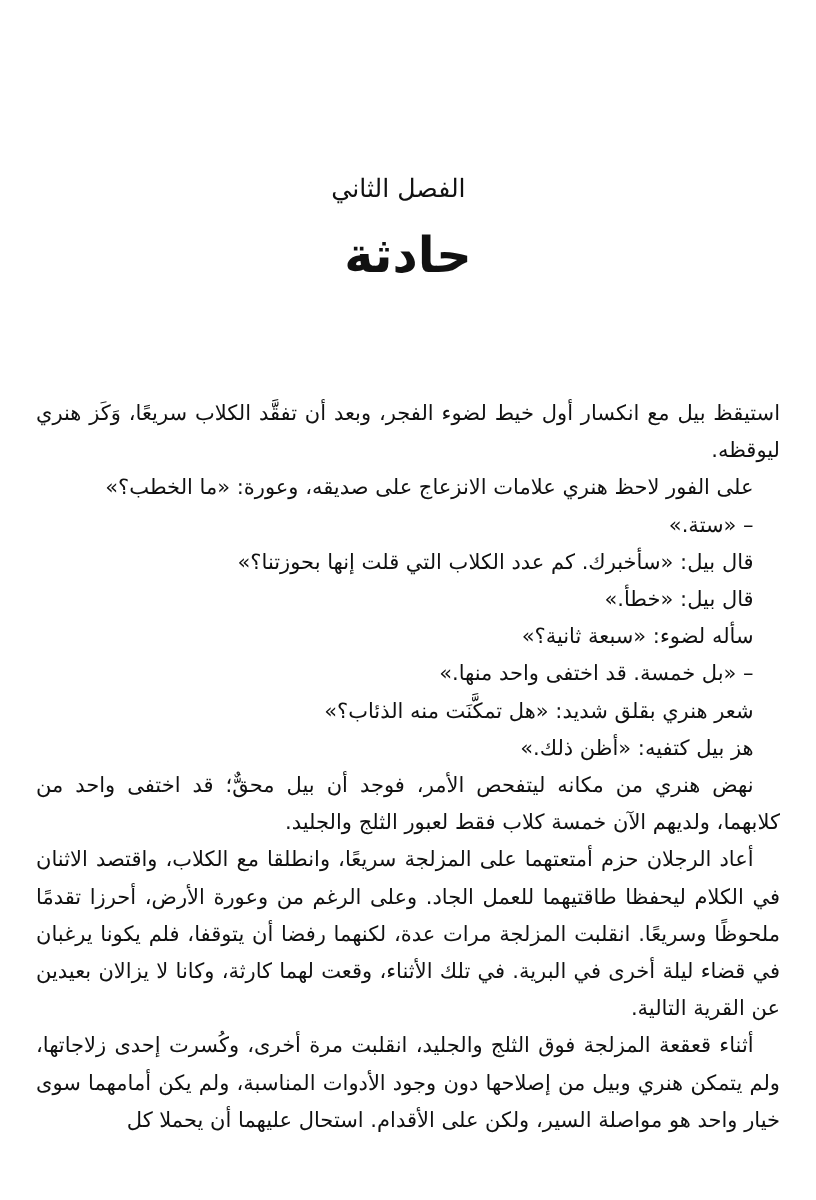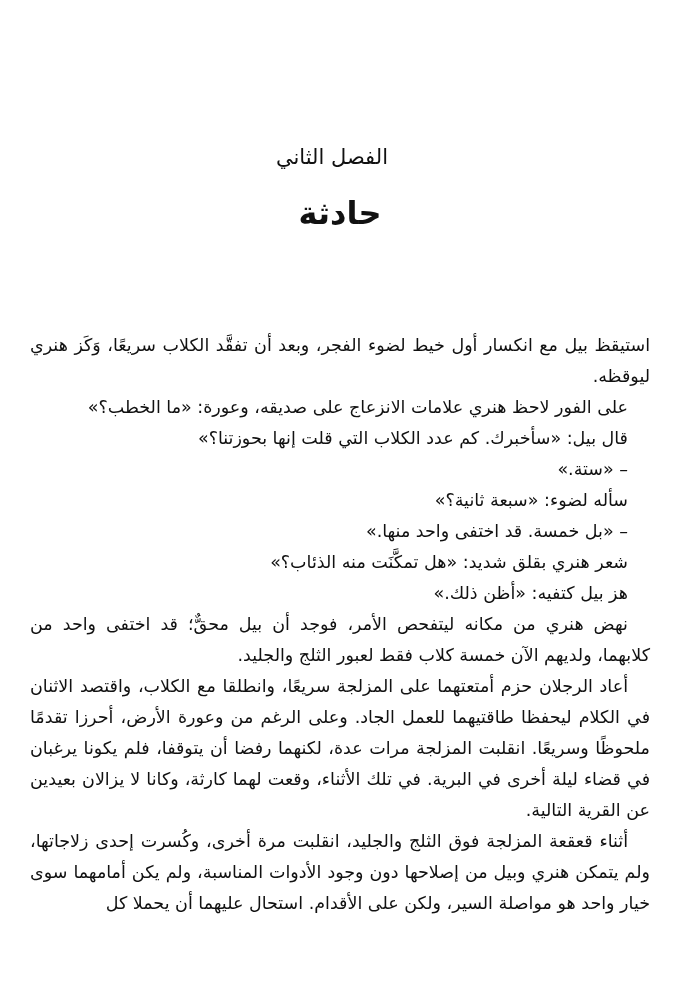--- a/index.html
+++ b/index.html
@@ -21,21 +21,21 @@
   .chapter-label {
     margin: 142px 16px 0 0;
     text-align: center;
     font-size: 21px;
     line-height: 30px;
     font-weight: normal;
   }
   .book-title {
     margin: 16px 0 0 0;
     text-align: center;
-    font-size: 32px;
+    font-size: 41px;
     line-height: 50px;
     font-weight: bold;
   }
   .body-text {
     margin: 92px 30px 12px 30px;
     font-size: 17.5px;
     line-height: 31px;
   }
   .body-text p.para {
     margin: 0;
@@ -49,22 +49,23 @@
 </style>
 </head>
 <body>
 
 <div class="page" style="color: rgb(17, 17, 17); background: rgb(255, 255, 255);">
   <h2 class="chapter-label">الفصل الثاني</h2>
   <h1 class="book-title">حادثة</h1>
   <div class="body-text" id="body-text">
       <p class="para no-indent">استيقظ بيل مع انكسار أول خيط لضوء الفجر، وبعد أن تفقَّد الكلاب سريعًا، وَكَز هنري ليوقظه.</p>
       <p class="para">على الفور لاحظ هنري علامات الانزعاج على صديقه، وعورة: «ما الخطب؟»</p>
+      <p class="para">– «ستة.»</p>
       <p class="para">قال بيل: «سأخبرك. كم عدد الكلاب التي قلت إنها بحوزتنا؟»</p>
-      <p class="para">– «ستة.»</p>
+      <p class="para">قال بيل: «خطأ.»</p>
       <p class="para">سأله لضوء: «سبعة ثانية؟»</p>
       <p class="para">– «بل خمسة. قد اختفى واحد منها.»</p>
       <p class="para">شعر هنري بقلق شديد: «هل تمكَّنَت منه الذئاب؟»</p>
       <p class="para">هز بيل كتفيه: «أظن ذلك.»</p>
       <p class="para">نهض هنري من مكانه ليتفحص الأمر، فوجد أن بيل محقٌّ؛ قد اختفى واحد من كلابهما، ولديهم الآن خمسة كلاب فقط لعبور الثلج والجليد.</p>
       <p class="para">أعاد الرجلان حزم أمتعتهما على المزلجة سريعًا، وانطلقا مع الكلاب، واقتصد الاثنان في الكلام ليحفظا طاقتيهما للعمل الجاد. وعلى الرغم من وعورة الأرض، أحرزا تقدمًا ملحوظًا وسريعًا. انقلبت المزلجة مرات عدة، لكنهما رفضا أن يتوقفا، فلم يكونا يرغبان في قضاء ليلة أخرى في البرية. في تلك الأثناء، وقعت لهما كارثة، وكانا لا يزالان بعيدين عن القرية التالية.</p>
       <p class="para">أثناء قعقعة المزلجة فوق الثلج والجليد، انقلبت مرة أخرى، وكُسرت إحدى زلاجاتها، ولم يتمكن هنري وبيل من إصلاحها دون وجود الأدوات المناسبة، ولم يكن أمامهما سوى خيار واحد هو مواصلة السير، ولكن على الأقدام. استحال عليهما أن يحملا كل</p>
     </div>
 </div>
 

